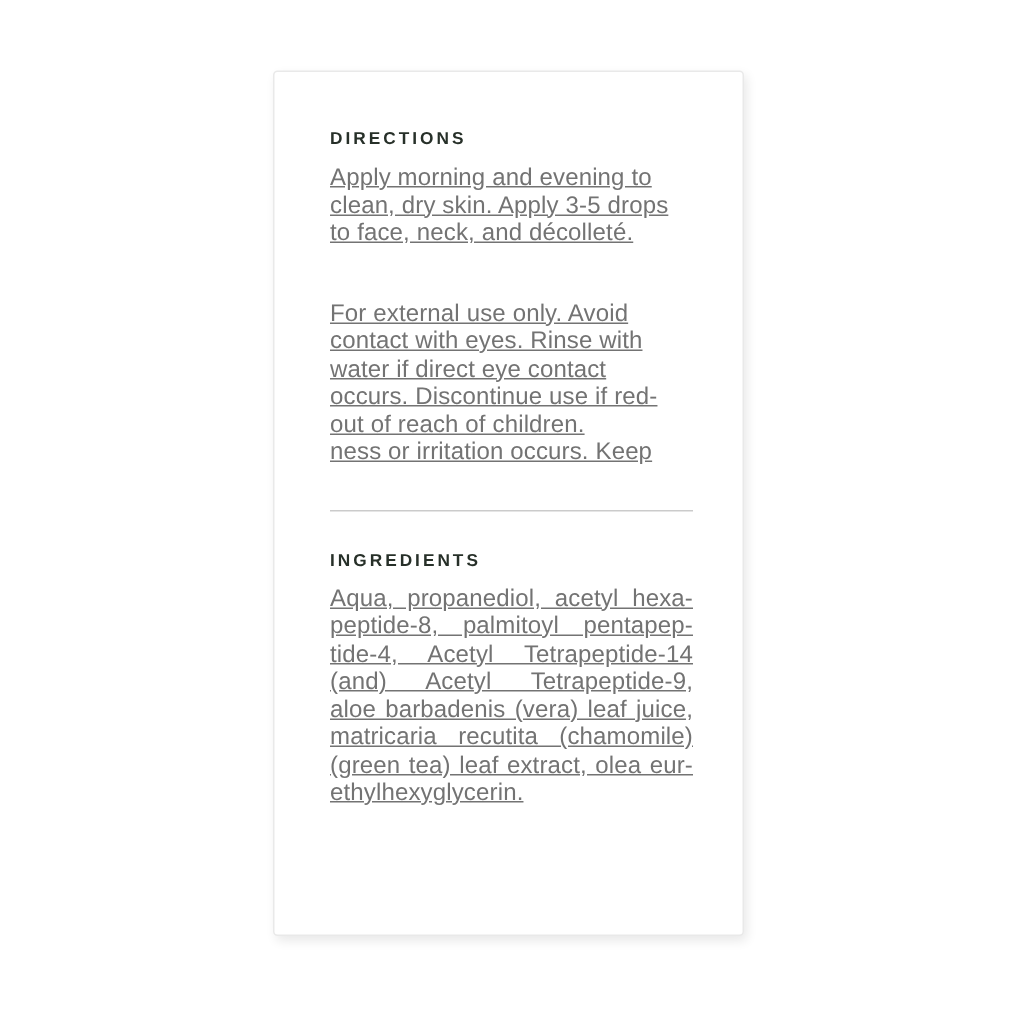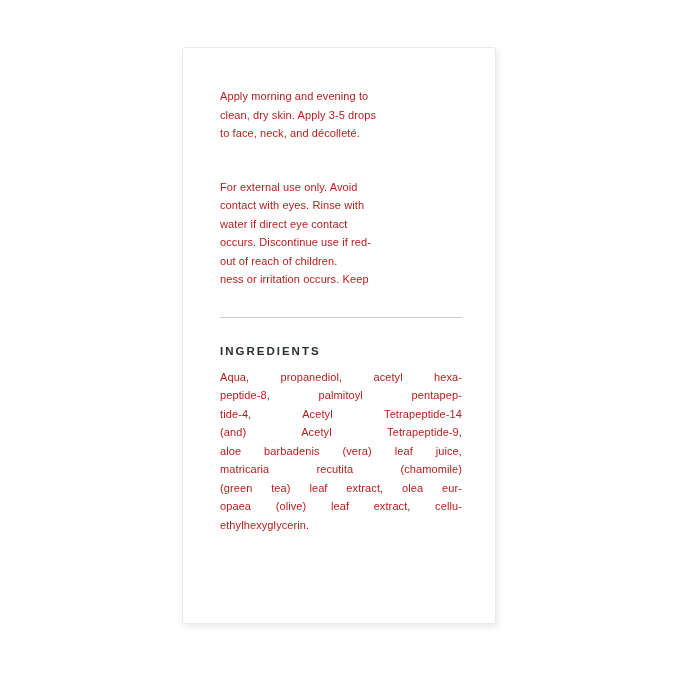--- a/index.html
+++ b/index.html
@@ -24,24 +24,25 @@
     padding: 39px 35px 0 37px;
   }
   .section-heading {
     font-size: 11.5px;
     font-weight: bold;
     letter-spacing: 2px;
     color: #273029;
     margin-bottom: 11px;
   }
   .para {
-    color: #b91c1c;
-    font-size: 11px;
+    color: #737373;
+    font-size: 16px;
     line-height: 18.5px;
     letter-spacing: 0.1px;
+    text-decoration: underline;
   }
   .para + .para { margin-top: 35px; }
   .text-line { min-height: 18.5px; white-space: nowrap; }
   .para[data-justify="true"] .text-line {
     text-align: justify;
     text-align-last: justify;
     white-space: normal;
   }
   .para[data-justify="true"] .text-line.last {
     text-align-last: left;
@@ -55,20 +56,21 @@
   }
   .content-col { width: 242px; }
 </style>
 </head>
 <body>
 
 <div class="stage">
   <div class="label-card">
     <div class="content-col">
 
+      <div class="section-heading">DIRECTIONS</div>
 
       <div class="para">
           <div class="text-line">Apply morning and evening to</div>
           <div class="text-line">clean, dry skin. Apply 3-5 drops</div>
           <div class="text-line last">to face, neck, and décolleté.</div>
         </div>
 
       <div class="para">
           <div class="text-line">For external use only. Avoid</div>
           <div class="text-line">contact with eyes. Rinse with</div>
@@ -83,19 +85,18 @@
       <div class="section-heading">INGREDIENTS</div>
 
       <div class="para" data-justify="true">
           <div class="text-line">Aqua, propanediol, acetyl hexa-</div>
           <div class="text-line">peptide-8, palmitoyl pentapep-</div>
           <div class="text-line">tide-4, Acetyl Tetrapeptide-14</div>
           <div class="text-line">(and) Acetyl Tetrapeptide-9,</div>
           <div class="text-line">aloe barbadenis (vera) leaf juice,</div>
           <div class="text-line">matricaria recutita (chamomile)</div>
           <div class="text-line">(green tea) leaf extract, olea eur-</div>
-          <div class="text-line">opaea (olive) leaf extract, cellu-</div>
           <div class="text-line last">ethylhexyglycerin.</div>
         </div>
 
     </div>
   </div>
 </div>
 
 </body></html>

